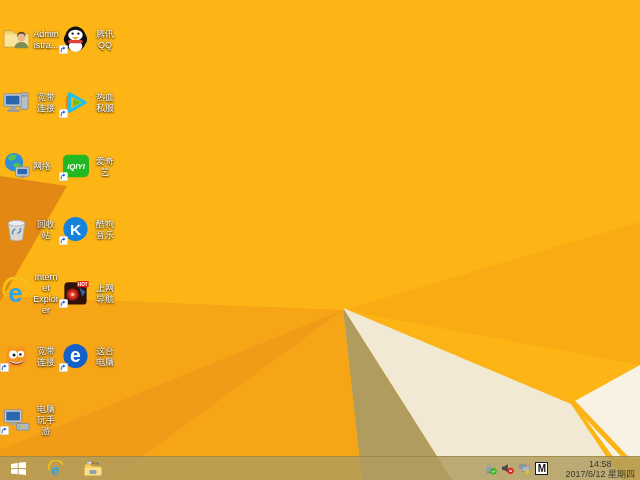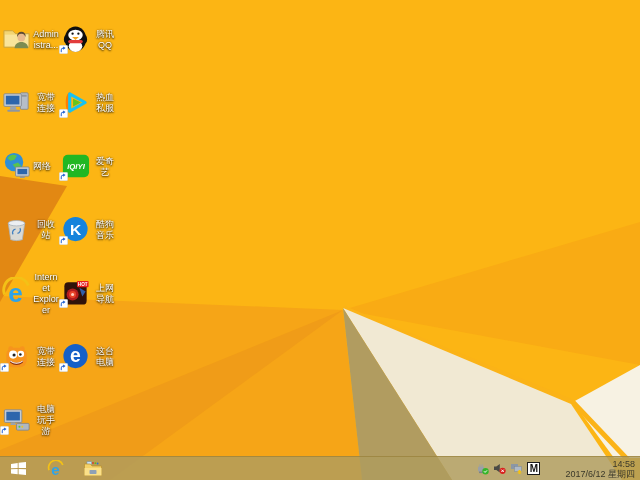--- a/index.html
+++ b/index.html
@@ -27,21 +27,21 @@
            border-top:1px solid rgba(146,120,48,.55);
            display:flex;align-items:center;z-index:10;}
   .tb-btn{width:37px;height:23px;display:flex;align-items:center;justify-content:center;
           background:none;border:none;padding:0;margin:0;cursor:pointer;}
   .tray{margin-left:auto;display:flex;align-items:center;gap:4px;height:100%;
         padding-right:5px;}
   .tray svg{display:block;}
   .ime{width:13px;height:13px;box-sizing:border-box;background:#fff;border:1px solid #1a1a1a;
        color:#111;font-size:10px;font-weight:bold;line-height:11px;text-align:center;
        cursor:pointer;}
-  .clock{text-align:right;font-size:9px;line-height:10px;color:#3a382a;margin-left:21px;
+  .clock{text-align:center;font-size:9px;line-height:10px;color:#3a382a;margin-left:13px;
          cursor:default;white-space:nowrap;}
 </style>
 </head>
 <body>
 
 <div class="desktop">
 
   <svg class="wall" viewBox="0 0 640 480" preserveAspectRatio="none">
     <rect x="0" y="0" width="640" height="480" fill="#fcb514"></rect>
     <polygon points="343,310 640,222 640,365" fill="#f9ab14"></polygon>

